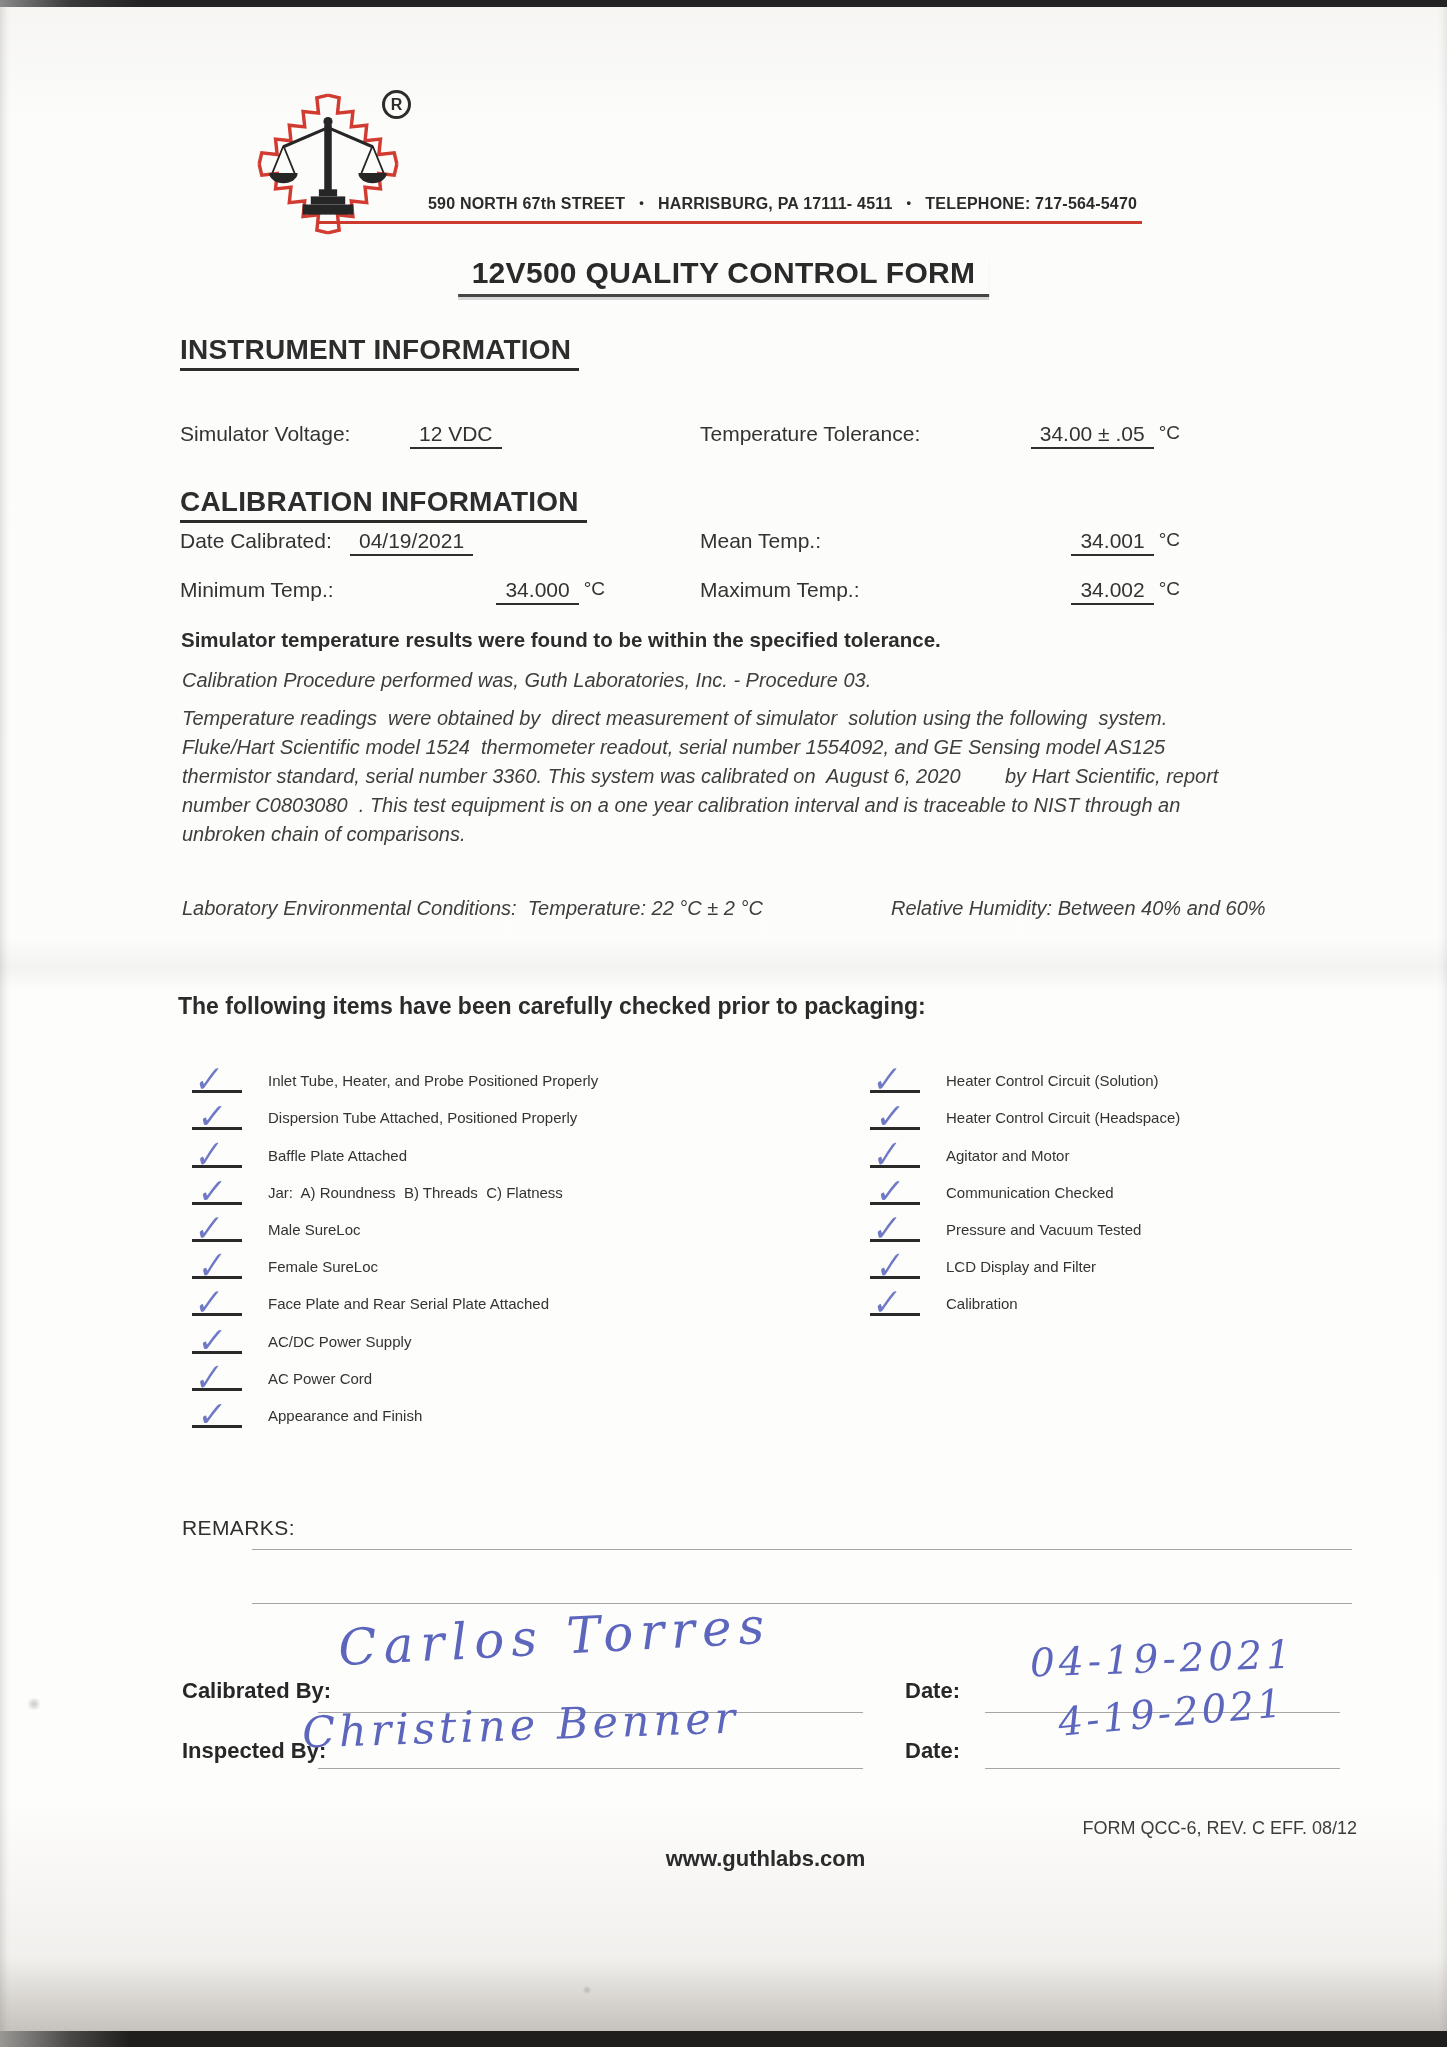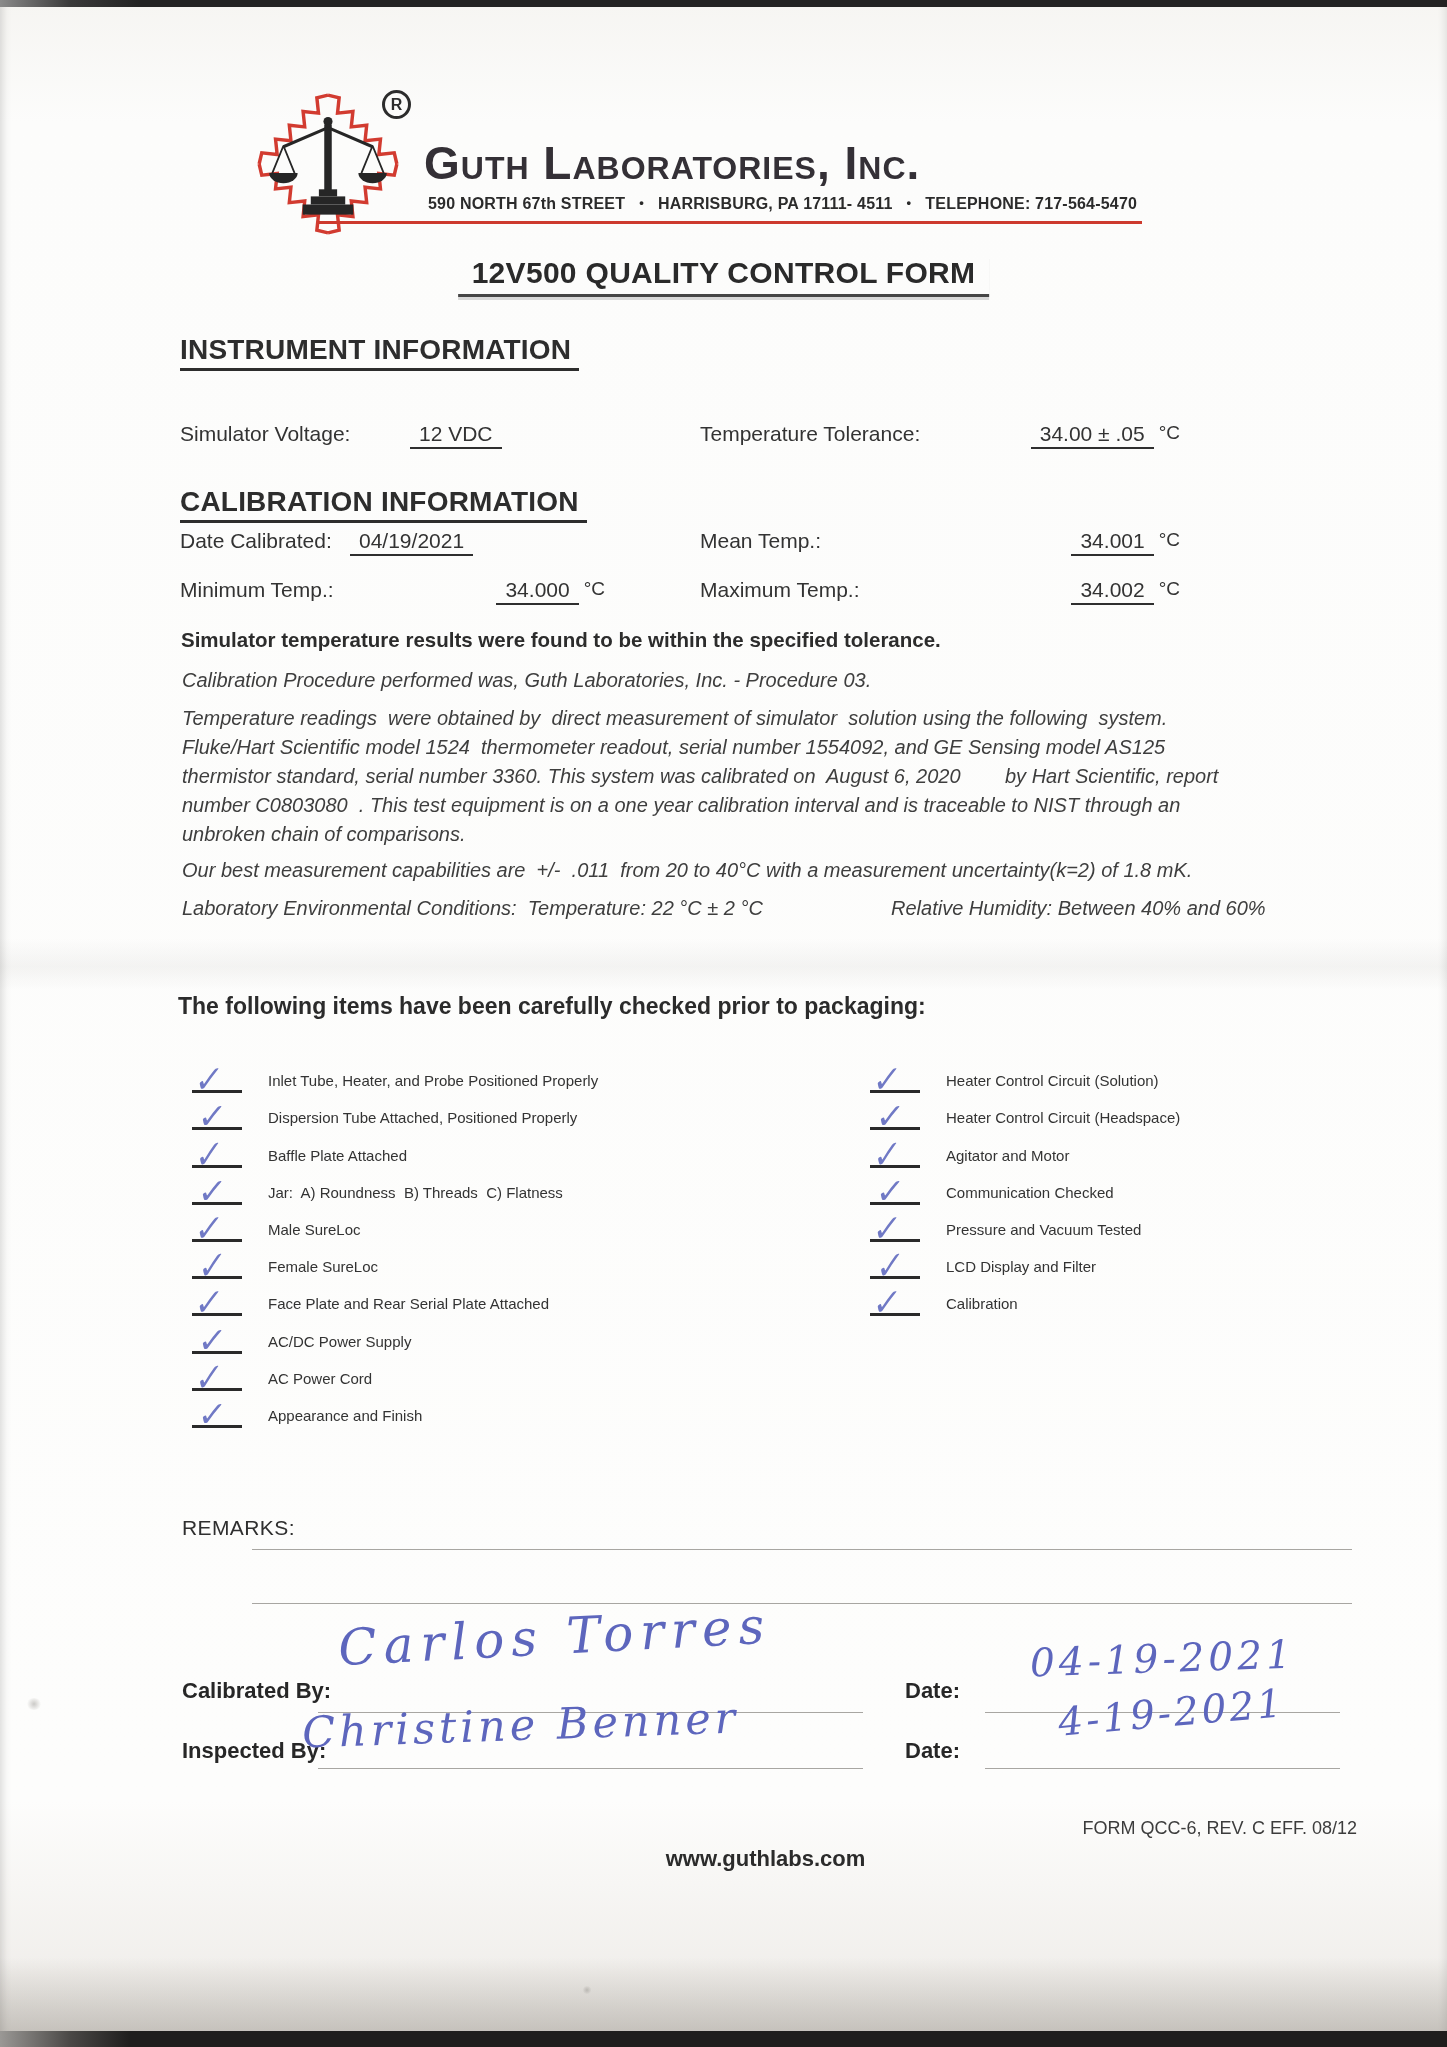--- a/index.html
+++ b/index.html
@@ -117,21 +117,20 @@
         <path d="M17,84 a14,10 0 0,0 28,0 z"></path>
         <path d="M105,84 a14,10 0 0,0 28,0 z"></path>
       </g>
       <g stroke="#262626" fill="none">
         <path d="M75,39 L31,58 M75,39 L119,58" stroke-width="3"></path>
         <path d="M31,57 L20,84 M31,57 L42,84 M119,57 L108,84 M119,57 L130,84" stroke-width="1.8"></path>
       </g>
     </svg>
   </div>
   <div class="abs reg-mark">R</div>
-  <div class="abs company">Guth Laboratories, Inc.</div>
   <div class="abs addr">
     <span>590 NORTH 67th STREET</span><span class="sep">•</span><span>HARRISBURG, PA 17111- 4511</span><span class="sep">•</span><span>TELEPHONE: 717-564-5470</span>
   </div>
   <div class="abs red-rule"></div>
 
   <div class="abs title">12V500 QUALITY CONTROL FORM</div>
 
   <div class="abs" style="top:334px;left:180px;">
     <span class="sec-head">INSTRUMENT INFORMATION</span>
   </div>
@@ -178,21 +177,20 @@
     </span>
   </div>
 
   <div class="bold-note" style="top:628px;">Simulator temperature results were found to be within the specified tolerance.</div>
   <div class="ital" style="top:666px;">Calibration Procedure performed was, Guth Laboratories, Inc. - Procedure 03.</div>
   <div class="ital" style="top:704px;width:1240px;">Temperature readings  were obtained by  direct measurement of simulator  solution using the following  system.
 Fluke/Hart Scientific model 1524  thermometer readout, serial number 1554092, and GE Sensing model AS125
 thermistor standard, serial number 3360. This system was calibrated on  August 6, 2020        by Hart Scientific, report
 number C0803080  . This test equipment is on a one year calibration interval and is traceable to NIST through an
 unbroken chain of comparisons.</div>
-  <div class="ital" style="top:856px;">Our best measurement capabilities are  +/-  .011  from 20 to 40°C with a measurement uncertainty(k=2) of 1.8 mK.</div>
   <div class="ital" style="top:894px;">Laboratory Environmental Conditions:  Temperature: 22 °C ± 2 °C</div>
   <div class="ital" style="top:894px;left:891px;">Relative Humidity: Between 40% and 60%</div>
 
   <div class="chk-head">The following items have been carefully checked prior to packaging:</div>
 
   <div class="chk-col left">
     <div class="chk-row">
         <span class="check-cell">
           <span class="tick">✓</span>
         </span>

